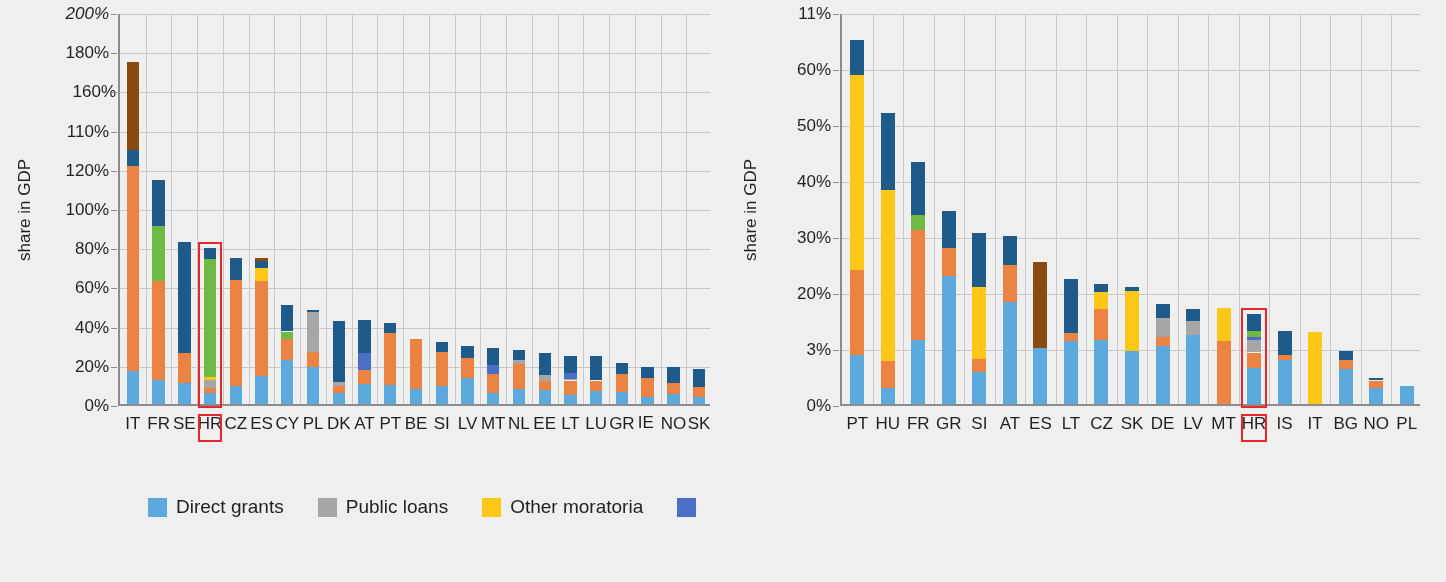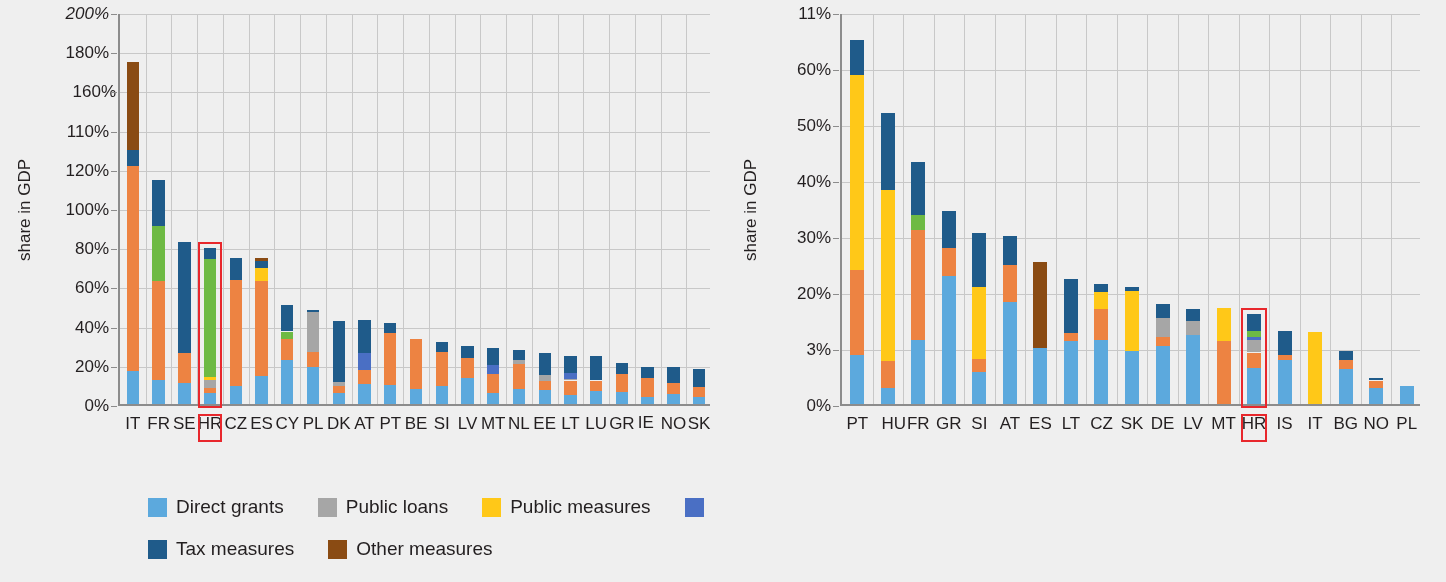--- a/index.html
+++ b/index.html
@@ -376,21 +376,21 @@
           <div class="seg" style="height: 194.88px; bottom: 134.4px; background: rgb(255, 200, 24);"></div>
           <div class="seg" style="height: 34.72px; bottom: 329.28px; background: rgb(31, 91, 138);"></div>
         </div>
         <div class="xlabel" style="left: -3px; width: 36.5263px; margin-top: 11px;">PT</div>
         <div class="bar" style="left: 38.7684px; width: 14.0421px; height: 291.2px;">
           <div class="seg" style="height: 15.68px; bottom: 0px; background: rgb(92, 169, 221);"></div>
           <div class="seg" style="height: 26.88px; bottom: 15.68px; background: rgb(237, 131, 66);"></div>
           <div class="seg" style="height: 171.92px; bottom: 42.56px; background: rgb(255, 200, 24);"></div>
           <div class="seg" style="height: 76.72px; bottom: 214.48px; background: rgb(31, 91, 138);"></div>
         </div>
-        <div class="xlabel" style="left: 27.5263px; width: 36.5263px; margin-top: 11px; text-align: right;">HU</div>
+        <div class="xlabel" style="left: 27.5263px; width: 36.5263px; margin-top: 11px;">HU</div>
         <div class="bar" style="left: 69.2947px; width: 14.0421px; height: 242.48px;">
           <div class="seg" style="height: 64.4px; bottom: 0px; background: rgb(92, 169, 221);"></div>
           <div class="seg" style="height: 109.2px; bottom: 64.4px; background: rgb(237, 131, 66);"></div>
           <div class="seg" style="height: 15.68px; bottom: 173.6px; background: rgb(110, 186, 68);"></div>
           <div class="seg" style="height: 53.2px; bottom: 189.28px; background: rgb(31, 91, 138);"></div>
         </div>
         <div class="xlabel" style="left: 58.0526px; width: 36.5263px; margin-top: 11px;">FR</div>
         <div class="bar" style="left: 99.8211px; width: 14.0421px; height: 193.2px;">
           <div class="seg" style="height: 127.68px; bottom: 0px; background: rgb(92, 169, 221);"></div>
           <div class="seg" style="height: 28px; bottom: 127.68px; background: rgb(237, 131, 66);"></div>
@@ -513,31 +513,21 @@
         <div class="legend-item">
           <span class="legend-swatch" style="background: rgb(92, 169, 221);"></span>
           <span class="legend-label">Direct grants</span>
         </div>
         <div class="legend-item">
           <span class="legend-swatch" style="background: rgb(166, 166, 166);"></span>
           <span class="legend-label">Public loans</span>
         </div>
         <div class="legend-item">
           <span class="legend-swatch" style="background: rgb(255, 200, 24);"></span>
-          <span class="legend-label">Public measures</span>
+          <span class="legend-label">Other moratoria</span>
         </div>
         <div class="legend-item">
           <span class="legend-swatch" style="background: rgb(74, 111, 196);"></span>
         </div>
       </div>
-    <div class="legend-row" id="legend-row-2" style="left: 148px; top: 60px;">
-        <div class="legend-item">
-          <span class="legend-swatch" style="background: rgb(31, 91, 138);"></span>
-          <span class="legend-label">Tax measures</span>
-        </div>
-        <div class="legend-item">
-          <span class="legend-swatch" style="background: rgb(138, 75, 19);"></span>
-          <span class="legend-label">Other measures</span>
-        </div>
-      </div>
   </div>
 
 </div>
 
 </body></html>

